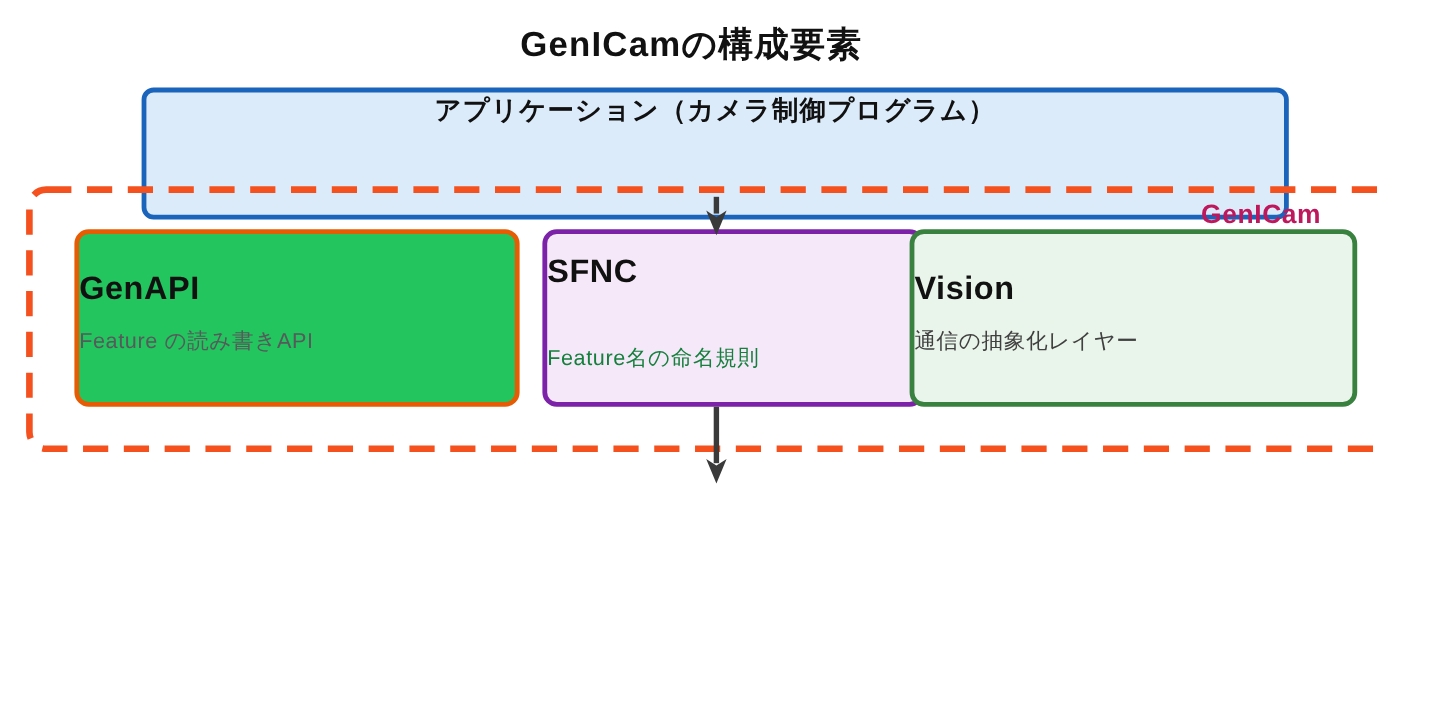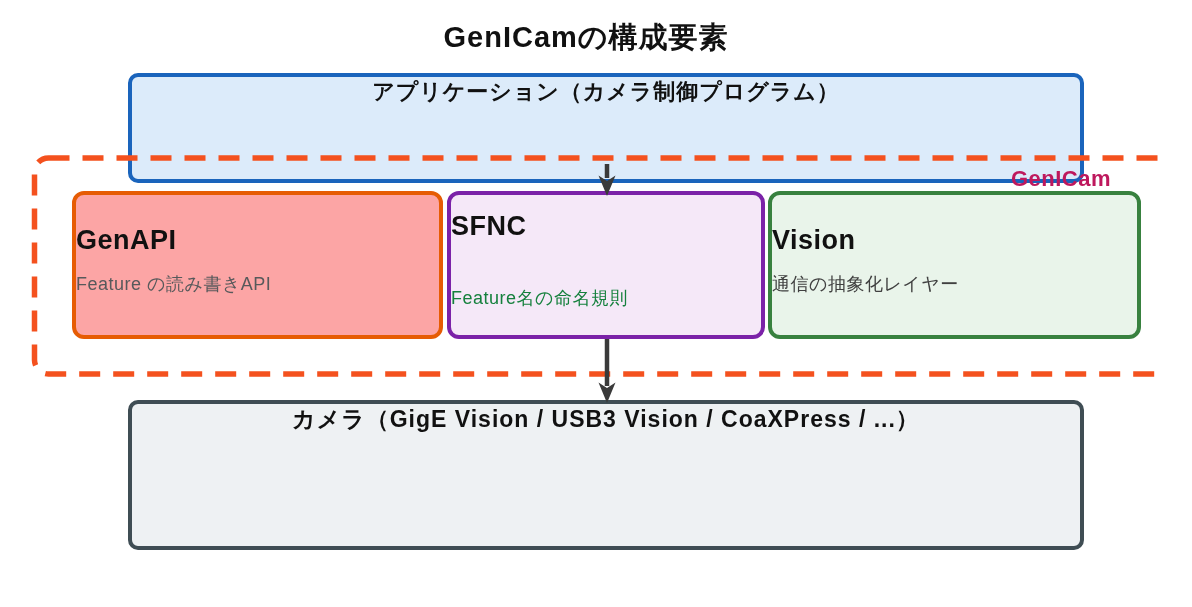--- a/index.html
+++ b/index.html
@@ -7,21 +7,20 @@
     padding: 0;
     background: #ffffff;
     font-family: "Liberation Sans", "DejaVu Sans", sans-serif;
   }
   .canvas {
     position: relative;
     width: 1152px;
     height: 607px;
     background: #ffffff;
     overflow: hidden;
-    margin-left: 10px;
   }
   .diagram-title {
     position: absolute;
     top: 18px;
     left: 0;
     width: 100%;
     margin: 0;
     text-align: center;
     font-size: 29px;
     font-weight: bold;
@@ -63,21 +62,21 @@
     top: 191px;
     height: 148px;
     border: 4.5px solid;
     border-radius: 12px;
     flex-direction: column;
     gap: 16px;
     padding-bottom: 10px;
     z-index: 3;
   }
   .comp-0 { left: 62px;  width: 371px; }
-  .comp-1 { left: 437px; width: 318px; gap: 44px; }
+  .comp-1 { left: 452px; width: 318px; gap: 44px; }
   .comp-2 { left: 758px; width: 373px; }
   .comp-title {
     font-size: 27px;
     font-weight: bold;
     color: #111111;
     letter-spacing: 0.5px;
   }
   .comp-sub {
     font-size: 18px;
     color: #57595b;
@@ -117,36 +116,33 @@
   <div class="box app-box" style="background: rgb(220, 235, 250); border-color: rgb(26, 100, 188);">
     <span>アプリケーション（カメラ制御プログラム）</span>
   </div>
 
   <svg class="layer outline-layer" viewBox="0 0 1192 607">
     <rect id="dashed-rect" x="24.5" y="158" width="1145" height="216" rx="14" fill="none" stroke="#f4511e" stroke-width="5.5" stroke-dasharray="21 13"></rect>
   </svg>
 
   <div class="genicam-label" style="color: #be185d;">GenICam</div>
 
-  <div class="box comp comp-0" id="comp-0" style="background: #fca5a5; border-color: rgb(230, 92, 4);">
+  <div class="box comp comp-0" id="comp-0" style="background: #22c55e; border-color: rgb(230, 92, 4);">
     <div class="comp-title">GenAPI</div>
     <div class="comp-sub" style="color: rgb(87, 89, 91);">Feature の読み書きAPI</div>
   </div>
   <div class="box comp comp-1" id="comp-1" style="background: rgb(245, 232, 248); border-color: rgb(123, 34, 168);">
     <div class="comp-title">SFNC</div>
     <div class="comp-sub" style="color: #15803d;">Feature名の命名規則</div>
   </div>
   <div class="box comp comp-2" id="comp-2" style="background: rgb(233, 244, 234); border-color: rgb(56, 129, 63);">
     <div class="comp-title">Vision</div>
     <div class="comp-sub" style="color: #404040;">通信の抽象化レイヤー</div>
   </div>
 
-  <div class="box camera-box" style="background: rgb(238, 241, 243); border-color: rgb(63, 77, 84);">
-    <span>カメラ（GigE Vision / USB3 Vision / CoaXPress / ...）</span>
-  </div>
 
   <svg class="layer arrow-layer" viewBox="0 0 1192 607">
     <g>
       <line class="arrow-stroke" x1="597" y1="164" x2="597" y2="178" stroke="#3a3a3a" stroke-width="4.5"></line>
       <path class="arrow-fill" d="M588.5 175.5 L597 196 L605.5 175.5 L597 181 Z" fill="#3a3a3a"></path>
     </g>
     <g>
       <line class="arrow-stroke" x1="597" y1="339" x2="597" y2="386" stroke="#3a3a3a" stroke-width="4.5"></line>
       <path class="arrow-fill" d="M588.5 382.5 L597 403 L605.5 382.5 L597 388 Z" fill="#3a3a3a"></path>
     </g>

